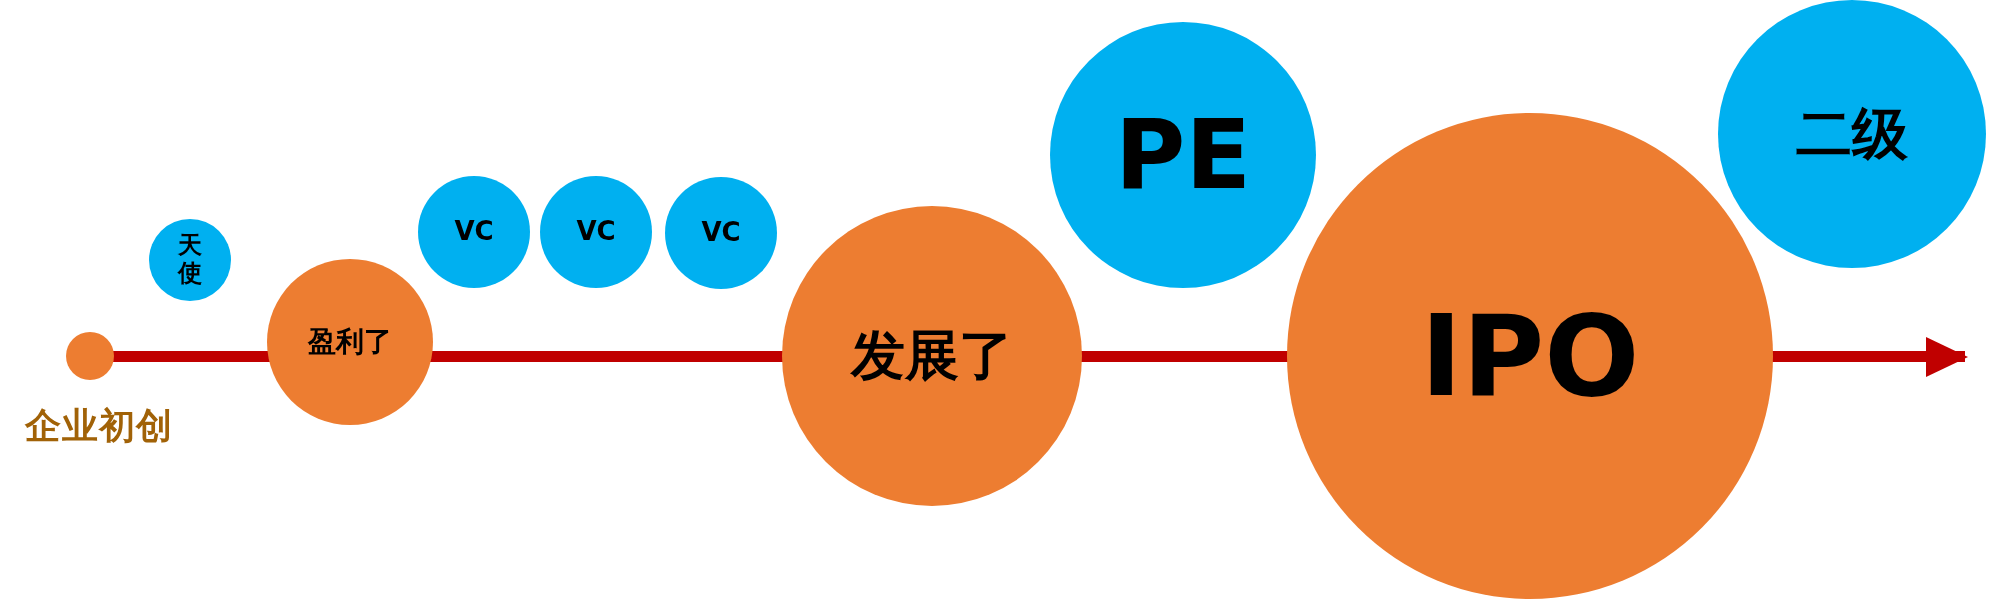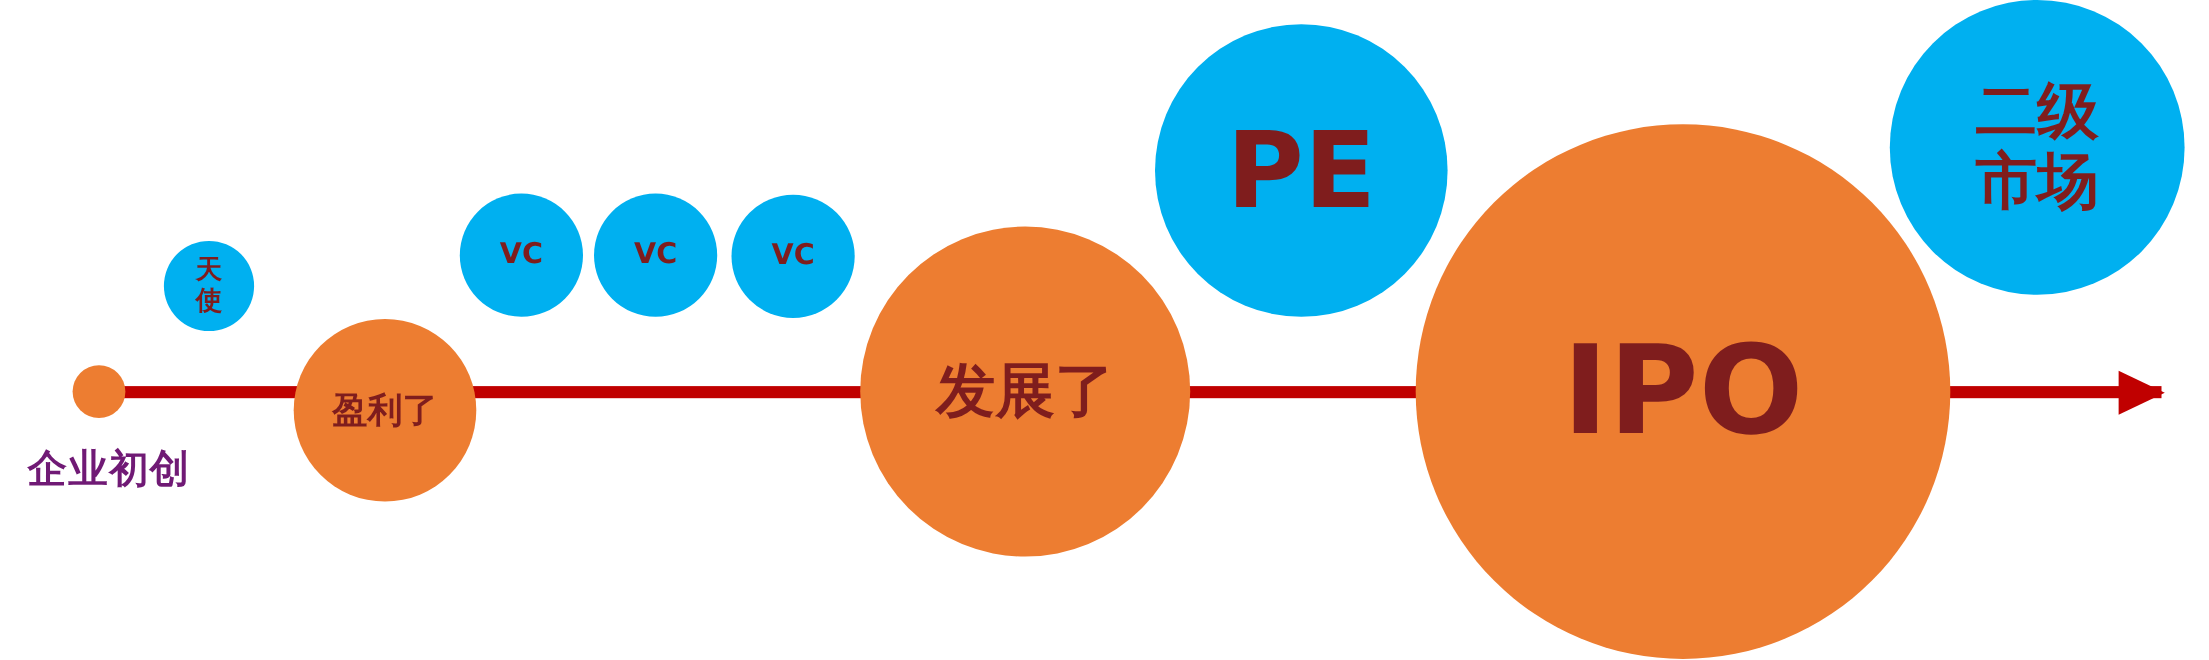--- a/index.html
+++ b/index.html
@@ -3,43 +3,43 @@
 <meta charset="utf-8">
 <style>
   html, body { margin: 0; padding: 0; background: #ffffff; }
   body { width: 2008px; height: 600px; position: relative; overflow: hidden;
          font-family: "DejaVu Sans", "Liberation Sans", sans-serif; }
   .timeline-line { position: absolute; left: 90px; top: 351px; width: 1875px; height: 11px; background: #c00000; }
   .arrow-head { position: absolute; left: 1926px; top: 337px; width: 0; height: 0;
                 border-top: 20px solid transparent; border-bottom: 20px solid transparent;
                 border-left: 42px solid #c00000; }
   .circle { position: absolute; border-radius: 50%; display: flex; align-items: center; justify-content: center;
-            color: #7f1d1d; font-weight: bold; text-align: center; line-height: 1.15; }
+            color: #000000; font-weight: bold; text-align: center; line-height: 1.15; }
   .orange { background: #ed7d31; }
   .blue { background: #00b0f0; }
-  .start-label { position: absolute; left: 25px; top: 402px; font-size: 36px; font-weight: bold; color: #701a75; letter-spacing: 1px; }
+  .start-label { position: absolute; left: 25px; top: 402px; font-size: 36px; font-weight: bold; color: #a16207; letter-spacing: 1px; }
   .vtext { display: block; }
 </style>
 </head>
 <body>
 
 <div class="timeline-line"></div>
 <div class="arrow-head"></div>
 
 <div class="circle orange" style="left:66px; top:332px; width:48px; height:48px;"></div>
 <div class="start-label">企业初创</div>
 
 <div class="circle blue" style="left:149px; top:219px; width:82px; height:82px; font-size:24px;">
   <div>
     <span class="vtext">天</span>
     <span class="vtext">使</span>
   </div>
 </div>
 
-<div class="circle orange" style="left:267px; top:290px; width:166px; height:166px; font-size:32px;">
+<div class="circle orange" style="left:267px; top:259px; width:166px; height:166px; font-size:28px;">
   <span>盈利了</span>
 </div>
 
 <div class="circle blue" style="left:418px; top:176px; width:112px; height:112px; font-size:26px;">
   <span>VC</span>
 </div>
 <div class="circle blue" style="left:540px; top:176px; width:112px; height:112px; font-size:26px;">
   <span>VC</span>
 </div>
 <div class="circle blue" style="left:665px; top:177px; width:112px; height:112px; font-size:26px;">
@@ -54,15 +54,14 @@
   <span>PE</span>
 </div>
 
 <div class="circle orange" style="left:1287px; top:113px; width:486px; height:486px; font-size:112px;text-align:center;">
   <span>IPO</span>
 </div>
 
 <div class="circle blue" style="left:1718px; top:0px; width:268px; height:268px; font-size:56px;">
   <div>
     <span class="vtext">二级</span>
-    <span class="vtext">市场</span>
   </div>
 </div>
 
 </body></html>

